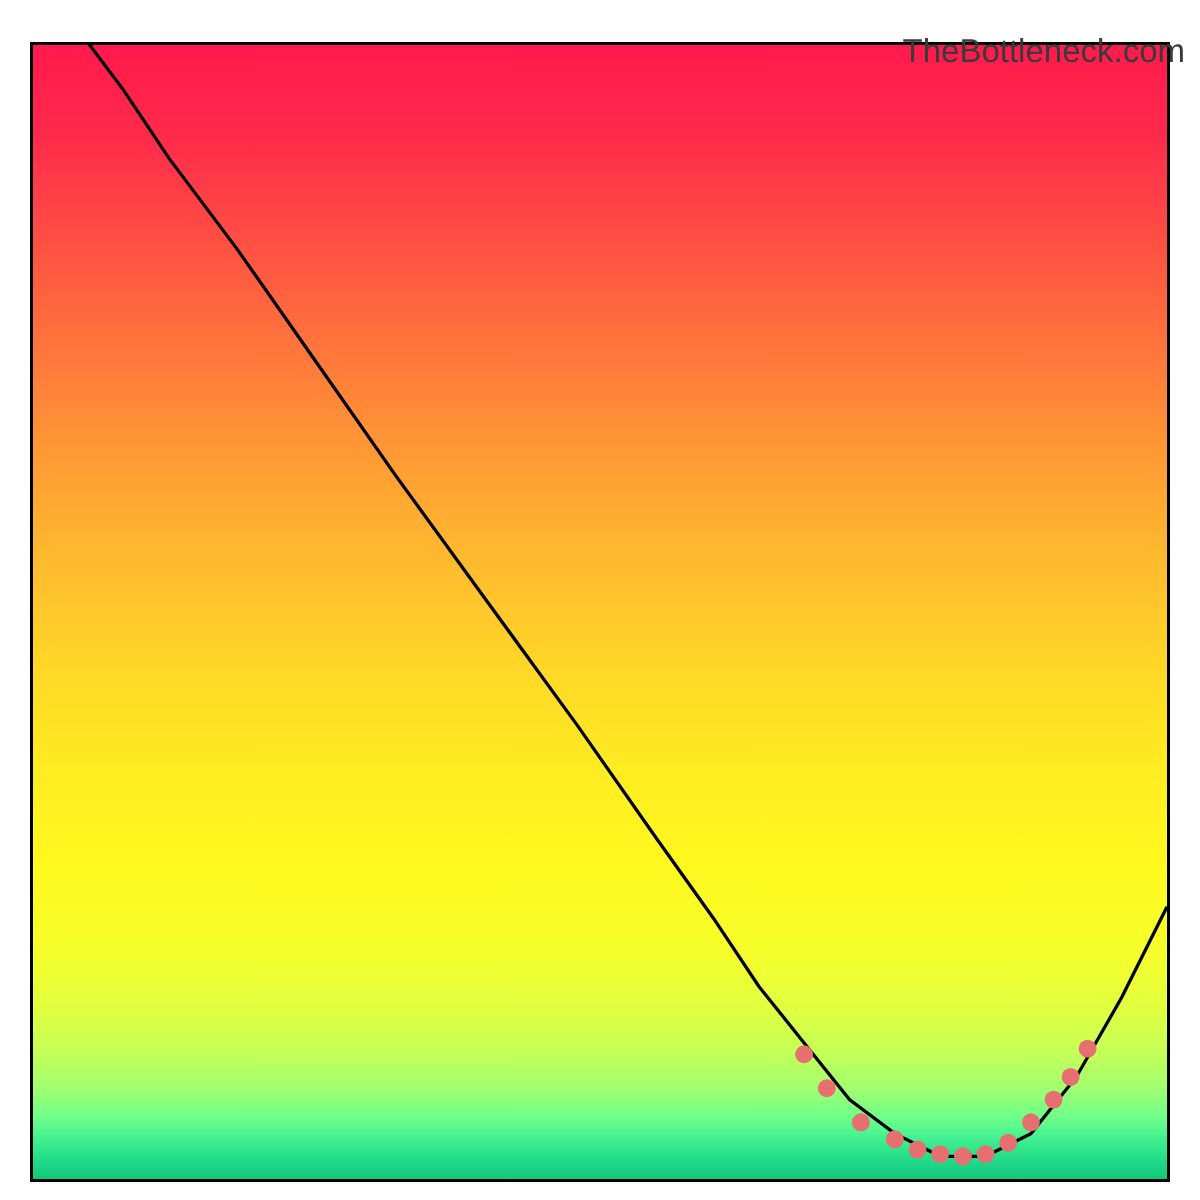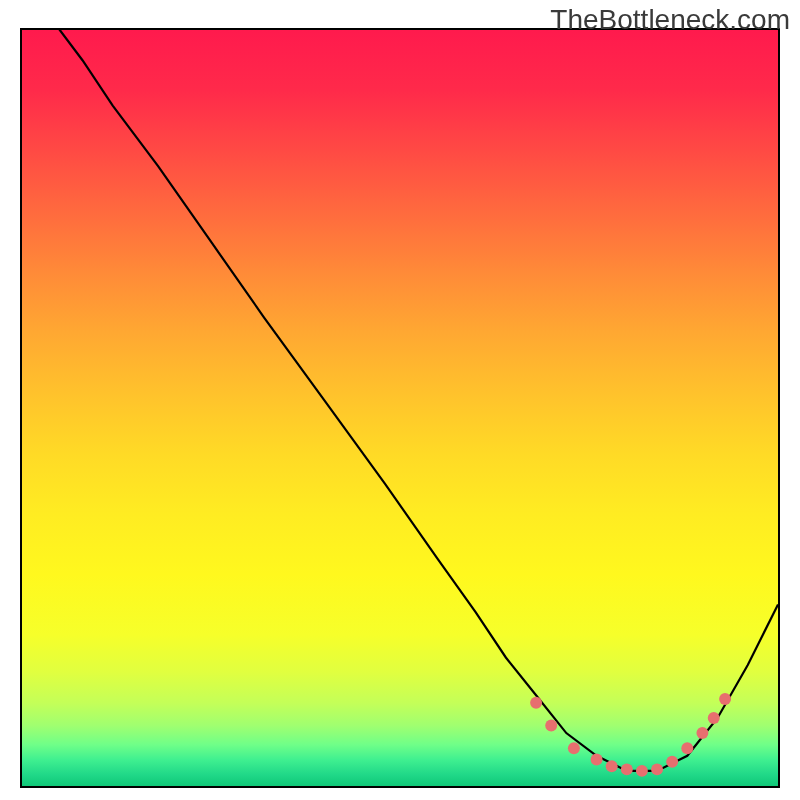--- a/index.html
+++ b/index.html
@@ -4,24 +4,24 @@
 <style>
   * { margin: 0; padding: 0; box-sizing: border-box; }
   html, body { width: 800px; height: 800px; overflow: hidden; background: #fff; }
   .chart-container {
     position: relative;
     width: 800px;
     height: 800px;
   }
   .watermark {
     position: absolute;
-    top: 4px;
+    top: 21px;
     right: 10px;
     font-family: Arial, Helvetica, sans-serif;
-    font-size: 28px;
+    font-size: 22px;
     color: #3a3a3a;
     z-index: 10;
   }
   .plot-area {
     position: absolute;
     left: 20px;
     top: 28px;
     width: 760px;
     height: 760px;
     border: 2px solid #000;

